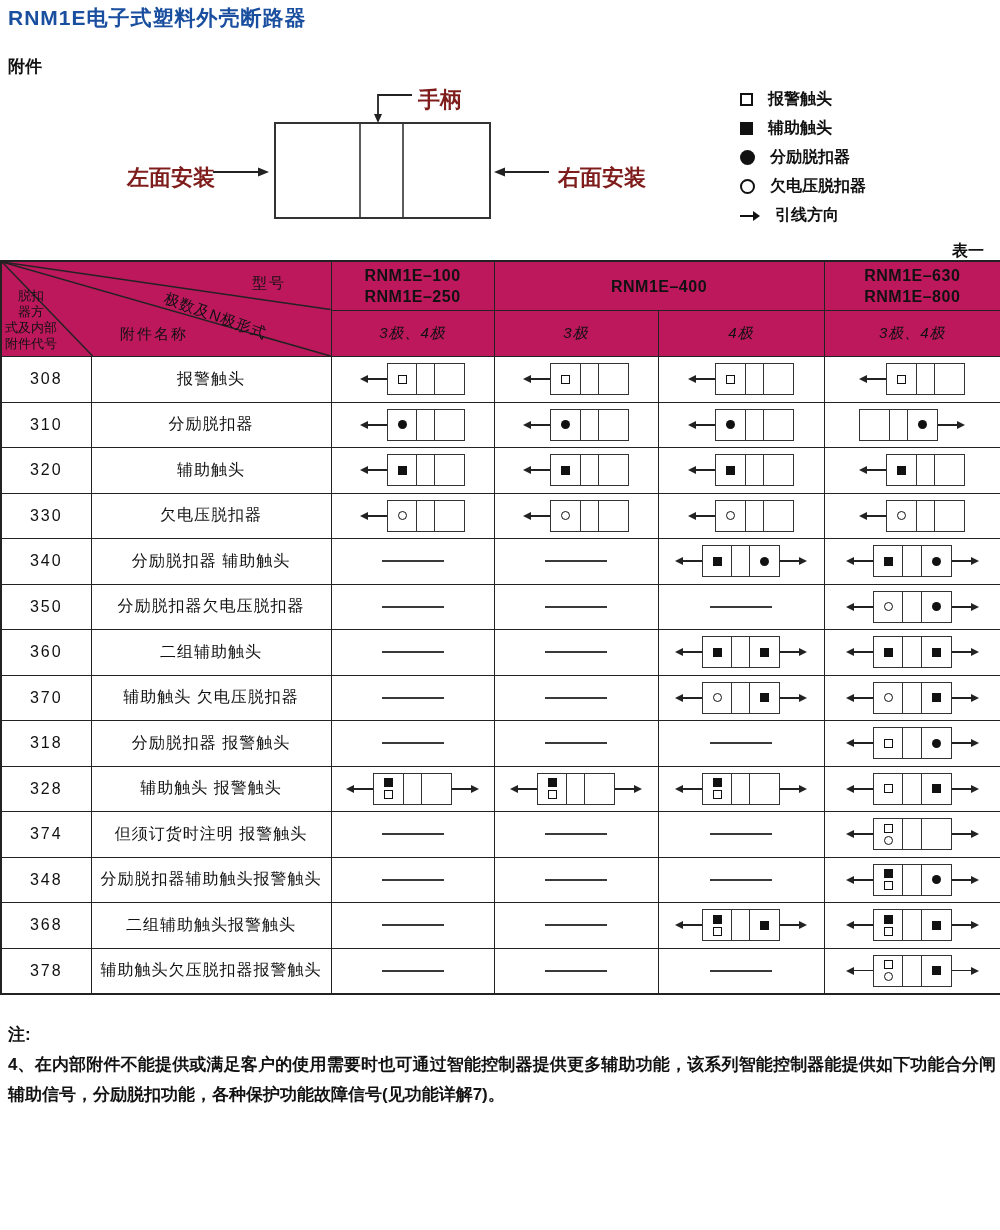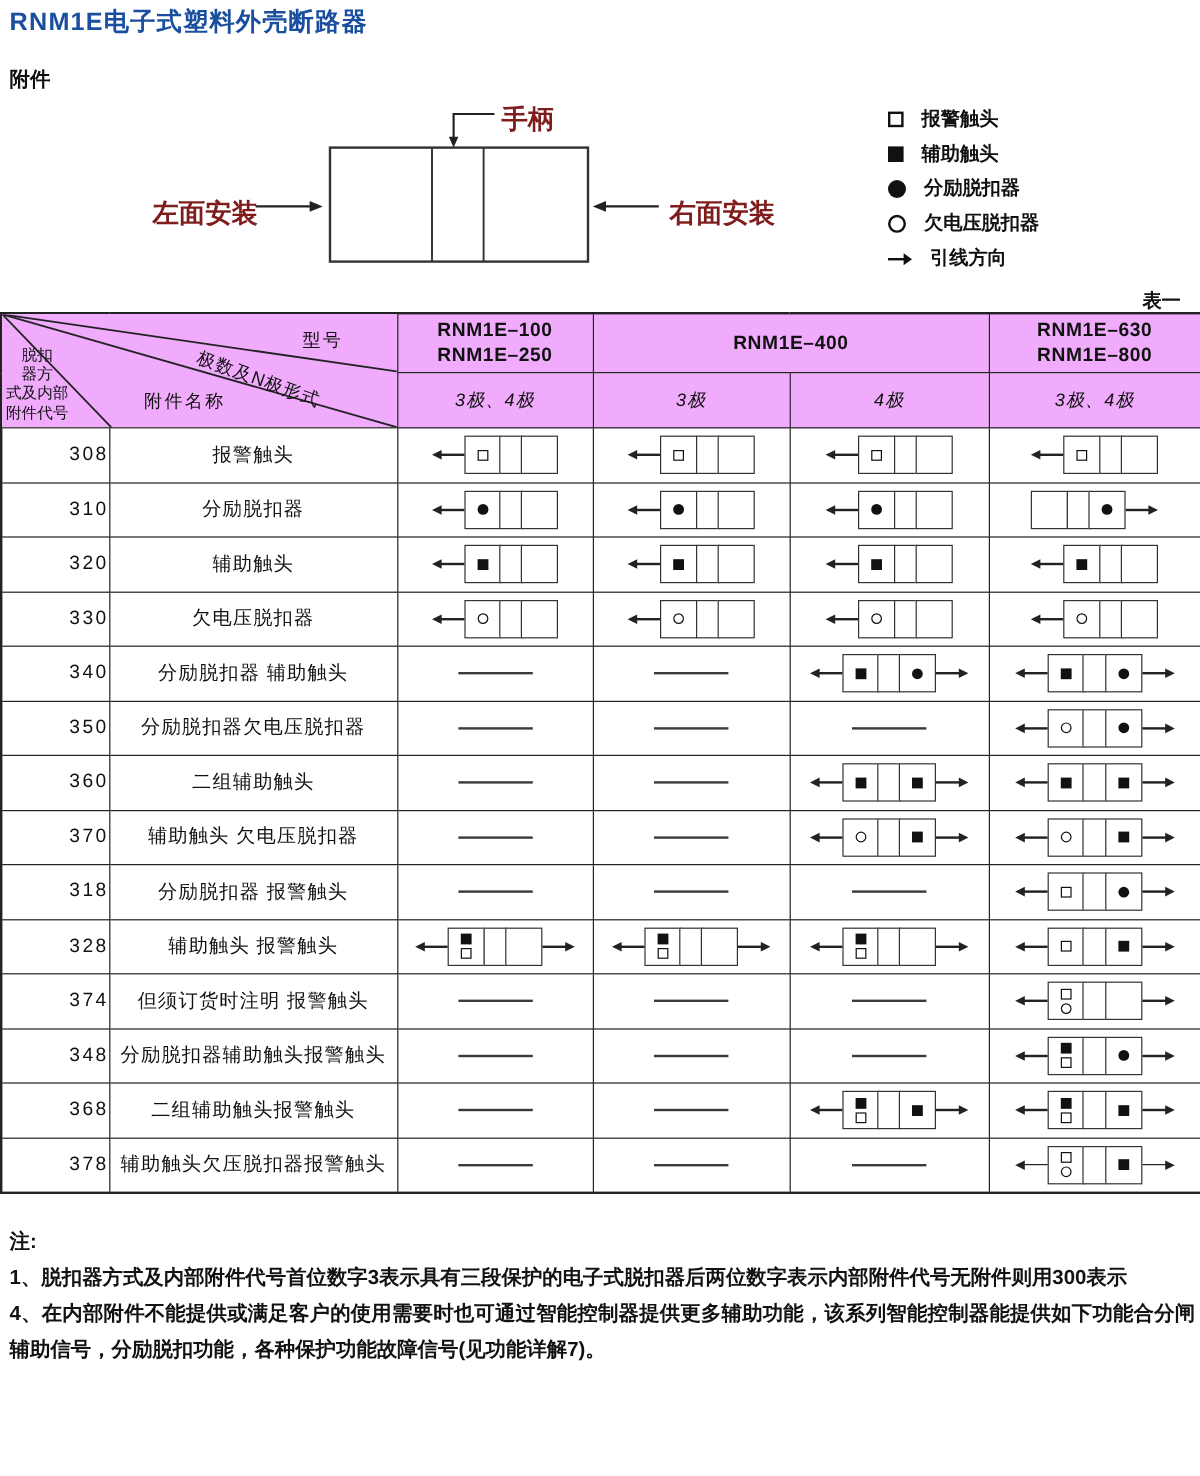--- a/index.html
+++ b/index.html
@@ -21,36 +21,36 @@
   .lg-arrow{width:20px;height:10px;position:relative;}
   .lg-arrow::before{content:"";position:absolute;top:4px;left:0;width:14px;height:2px;background:#111;}
   .lg-arrow::after{content:"";position:absolute;top:0;left:13px;border-left:7px solid #111;
                    border-top:5px solid transparent;border-bottom:5px solid transparent;}
   .lg-label{font-size:16px;font-weight:bold;}
   .table-tag{position:absolute;left:952px;top:241px;font-size:16px;font-weight:bold;}
   
   .acc-table{position:absolute;left:0;top:260px;width:1000px;border-collapse:collapse;table-layout:fixed;}
   .acc-table,.acc-table th,.acc-table td{border:1.7px solid #222;}
   .acc-table{border-width:2.4px;}
-  .acc-table th{background:#f0abfc;padding:0;}
+  .acc-table th{background:#be185d;padding:0;}
   .th-model{font-size:16px;font-weight:bold;height:48px;}
   .th-model span{display:block;line-height:21px;letter-spacing:.5px;}
   .th-pole{font-size:15px;font-weight:normal;height:45px;letter-spacing:1px;font-style:italic;}
   .corner{position:relative;padding:0;}
   .corner svg{position:absolute;left:0;top:0;width:100%;height:100%;}
   .corner span{position:absolute;font-weight:normal;}
   .c-model{left:250px;top:12px;font-size:15px;letter-spacing:2px;}
   .c-poles{left:166px;top:27px;font-size:15px;letter-spacing:1px;white-space:nowrap;
            transform:rotate(20deg);transform-origin:0 0;}
   .c-name{left:118px;top:63px;font-size:15px;letter-spacing:2px;}
   .c-code{left:3px;top:26px;font-size:13px;line-height:16px;}
   .c-code span{display:block;position:static;}
   tbody tr{height:45.5px;}
   tbody td{padding:0;vertical-align:middle;}
-  .code-cell{font-size:16px;letter-spacing:2px;text-align:right;}
+  .code-cell{font-size:16px;letter-spacing:2px;text-align:center;}
   .name-cell{font-size:16px;letter-spacing:1px;text-align:center;}
   .dash{width:62px;height:2px;background:#3a3a3a;margin:0 auto;}
   .diag{display:flex;align-items:center;justify-content:center;}
   .boxes{display:flex;}
   .bx{box-sizing:border-box;border:1.7px solid #333;height:32px;background:#fff;
       display:flex;flex-direction:column;align-items:center;justify-content:center;gap:3px;}
   .bx + .bx{margin-left:-1.7px;}
   .bx-0{width:31px;}.bx-1{width:20px;}.bx-2{width:31px;}
   .sym{width:9px;height:9px;box-sizing:border-box;flex:none;}
   .sym.sq-open{border:1.7px solid #111;background:#fff;}
@@ -732,15 +732,14 @@
             </span>
             <span class="arr arr-r"></span>
           </div>
         </td>
       </tr>
     </tbody>
 </table>
 
 <div class="notes">
   <p>注:</p>
-  <p>1、脱扣器方式及内部附件代号首位数字3表示具有三段保护的电子式脱扣器后两位数字表示内部附件代号无附件则用300表示</p>
   <p>4、在内部附件不能提供或满足客户的使用需要时也可通过智能控制器提供更多辅助功能，该系列智能控制器能提供如下功能合分闸辅助信号，分励脱扣功能，各种保护功能故障信号(见功能详解7)。</p>
 </div>
 
 </body></html>

